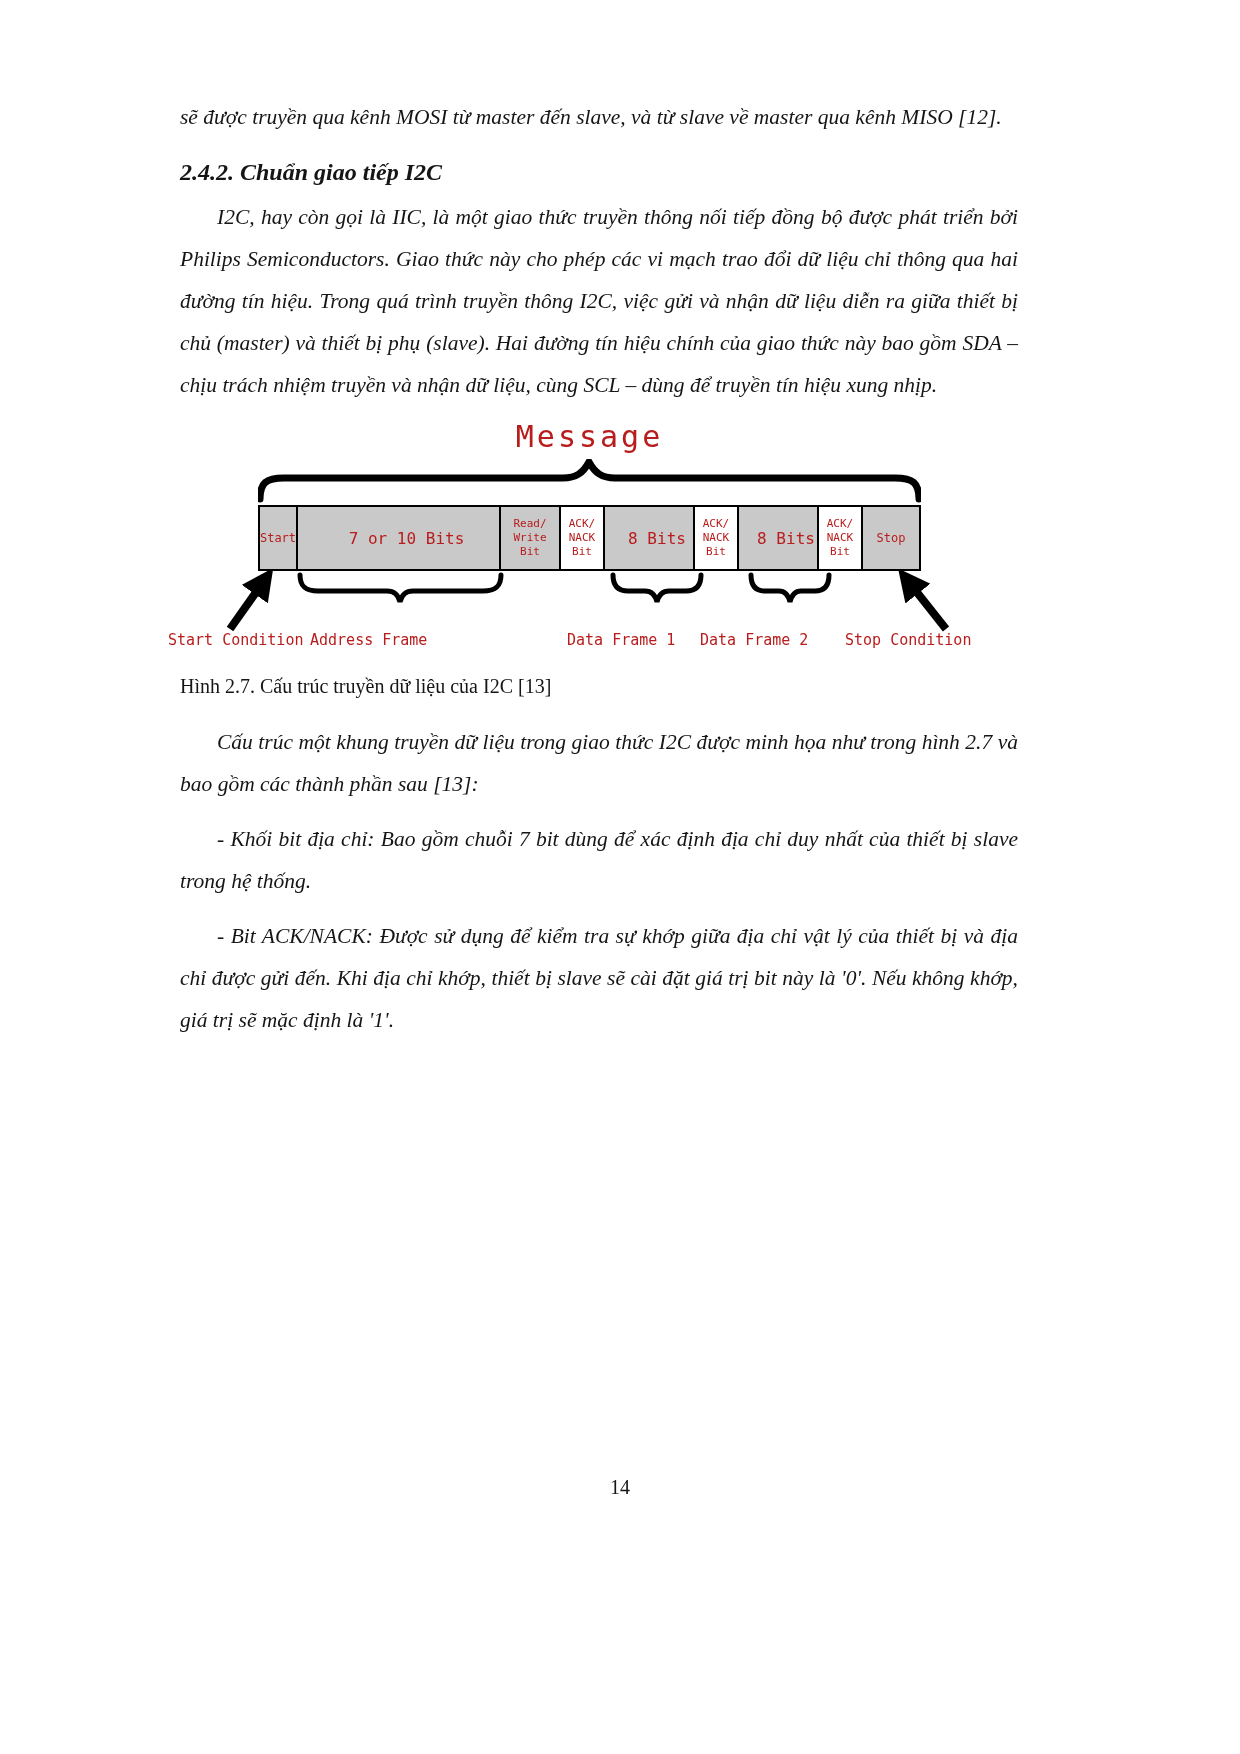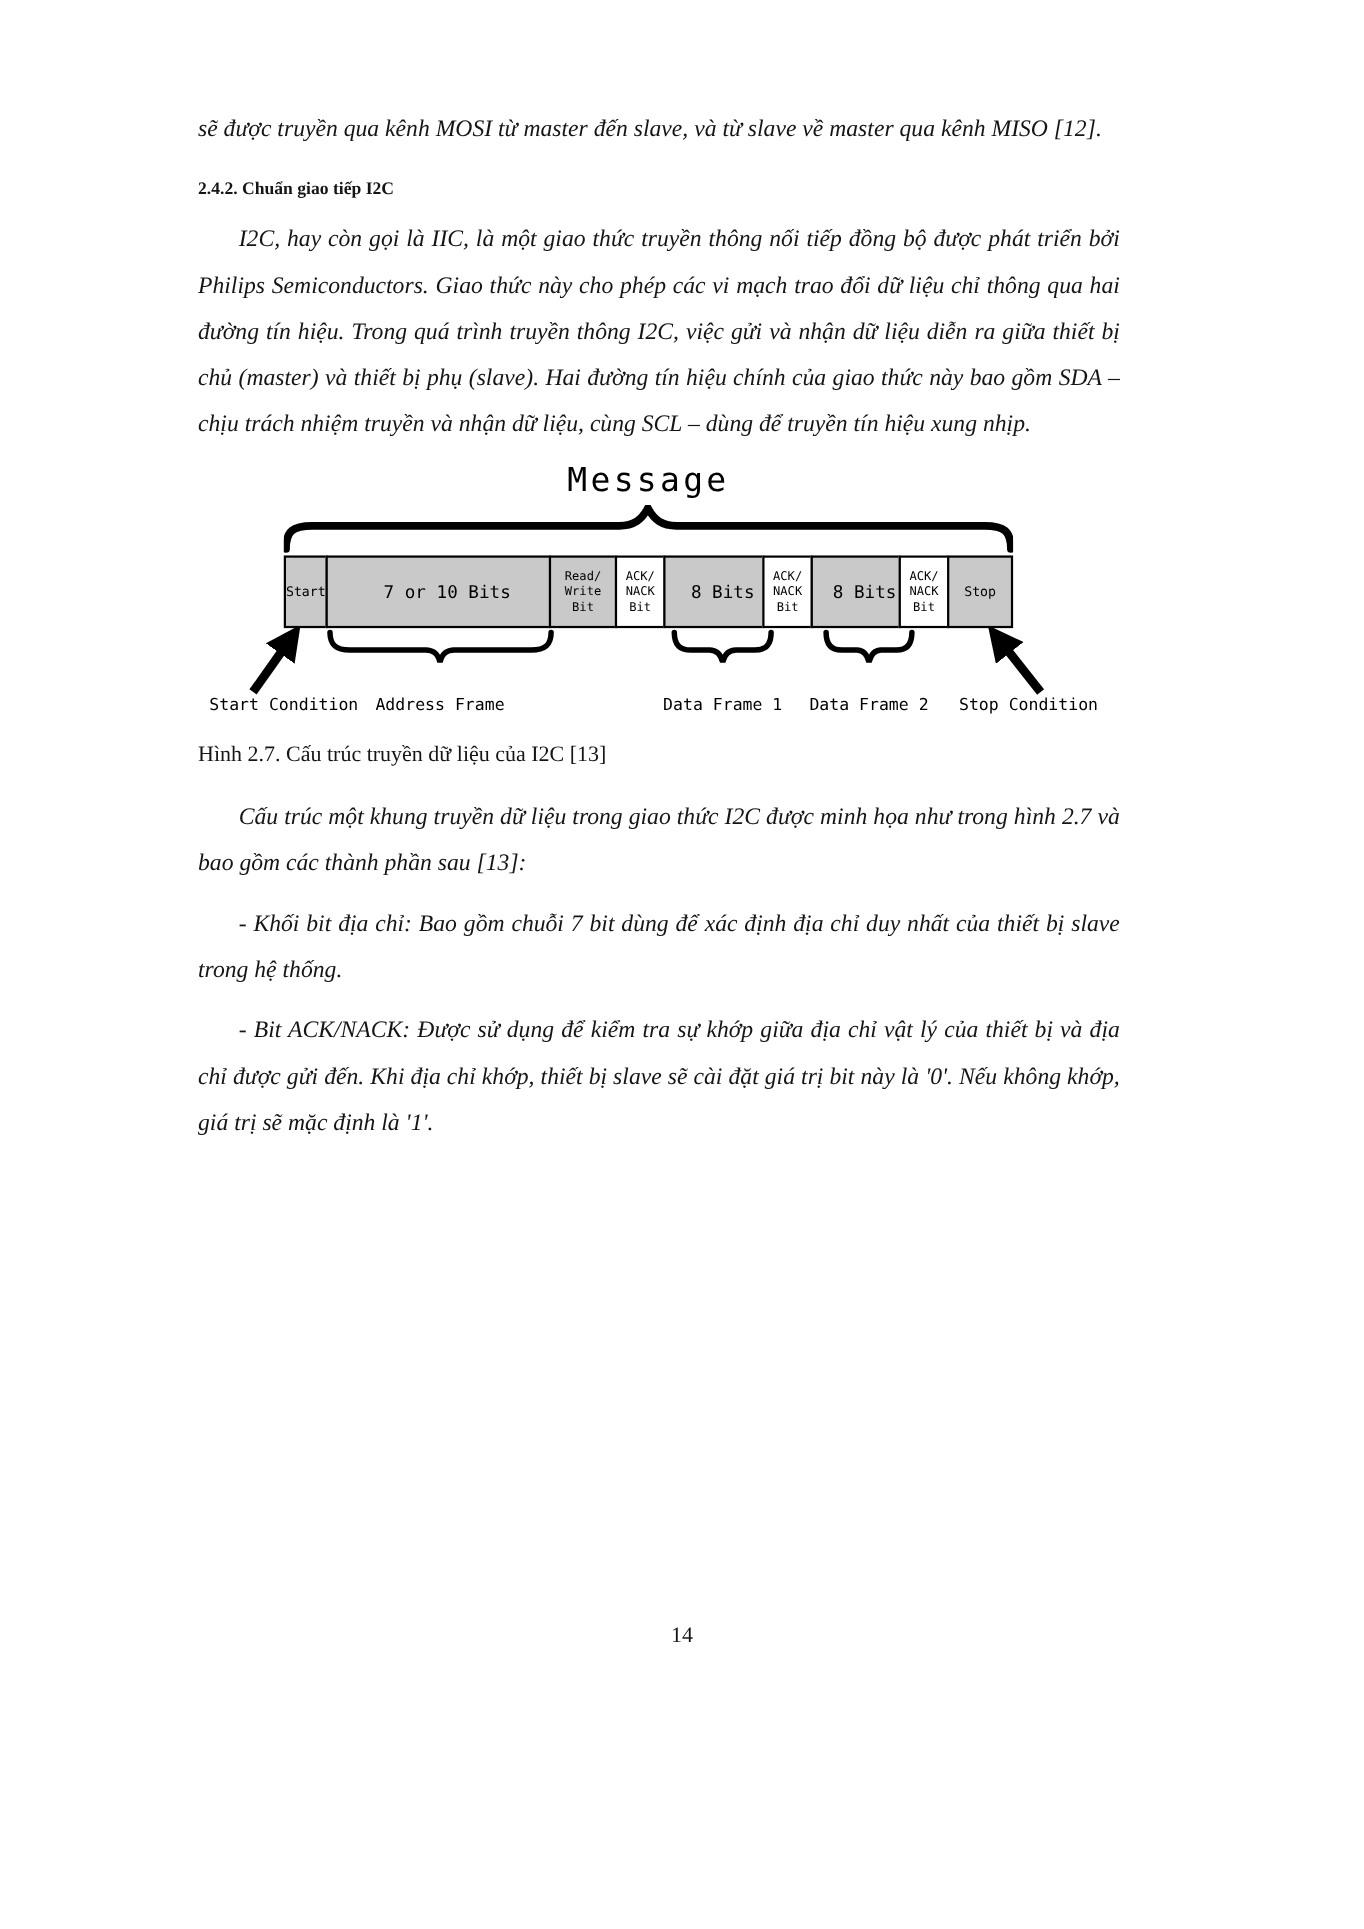--- a/index.html
+++ b/index.html
@@ -3,39 +3,39 @@
 <meta charset="utf-8">
 <style>
   * { margin: 0; padding: 0; box-sizing: border-box; }
   html, body { width: 1240px; height: 1754px; background: #ffffff; }
   body { position: relative; font-family: "Liberation Serif", serif; color: #151515; overflow: hidden; }
 
   .content { position: absolute; left: 180px; top: 96px; width: 838px; }
 
   .para { font-size: 21.5px; line-height: 42px; text-align: justify; margin-bottom: 13px; font-style: italic; }
   .indent { text-indent: 37px; }
-  .heading { font-size: 16px; line-height: 36px; font-weight: bold; margin: 16px 0 6px 0; }
+  .heading { font-size: 24px; line-height: 36px; font-weight: bold; margin: 16px 0 6px 0; font-style: italic; }
 
   
   .figure { position: relative; width: 860px; height: 240px; margin: 8px 0 0 -12px;
-            font-family: "DejaVu Sans Mono", monospace; color: #000000; }
+            font-family: "DejaVu Sans Mono", monospace; color: #b91c1c; }
   .fig-title { position: absolute; left: 90px; top: 0; width: 663px; text-align: center;
                font-size: 30px; letter-spacing: 3px; }
   .brace-top { position: absolute; left: 90px; top: 40px; }
   .cells { position: absolute; left: 90px; top: 86px; height: 66px; display: flex; }
   .cell { border: 2px solid #000; margin-left: -2px; display: flex; align-items: center;
           justify-content: center; text-align: center; white-space: pre-line; }
   .cell:first-child { margin-left: 0; }
   .cell.gray { background: #c9c9c9; }
   .cell.white { background: #ffffff; }
   .w-start { width: 40px; } .w-bits7 { width: 205px; } .w-rw { width: 62px; }
   .w-ack { width: 46px; } .w-8a { width: 92px; } .w-8b { width: 82px; } .w-stop { width: 60px; }
   .cell-lg { font-size: 16px; padding-left: 16px; } .cell-md { font-size: 12px; } .cell-sm { font-size: 11px; line-height: 1.3; }
   .fig-bottom { position: absolute; left: 0; top: 152px; }
-  .fig-label { position: absolute; top: 212px; width: 180px; text-align: center; font-size: 15px; }
+  .fig-label { position: absolute; top: 212px; width: 180px; text-align: left; font-size: 15px; }
   .lbl-start { left: 0; } .lbl-addr { left: 142px; } .lbl-df1 { left: 399px; }
   .lbl-df2 { left: 532px; } .lbl-stop { left: 677px; }
 
   .caption { font-size: 20px; line-height: 30px; margin: 12px 0 20px 0; }
 
   .page-number { position: absolute; top: 1476px; left: 0; width: 1240px; text-align: center;
                  font-size: 20px; }
 </style>
 </head>
 <body>

